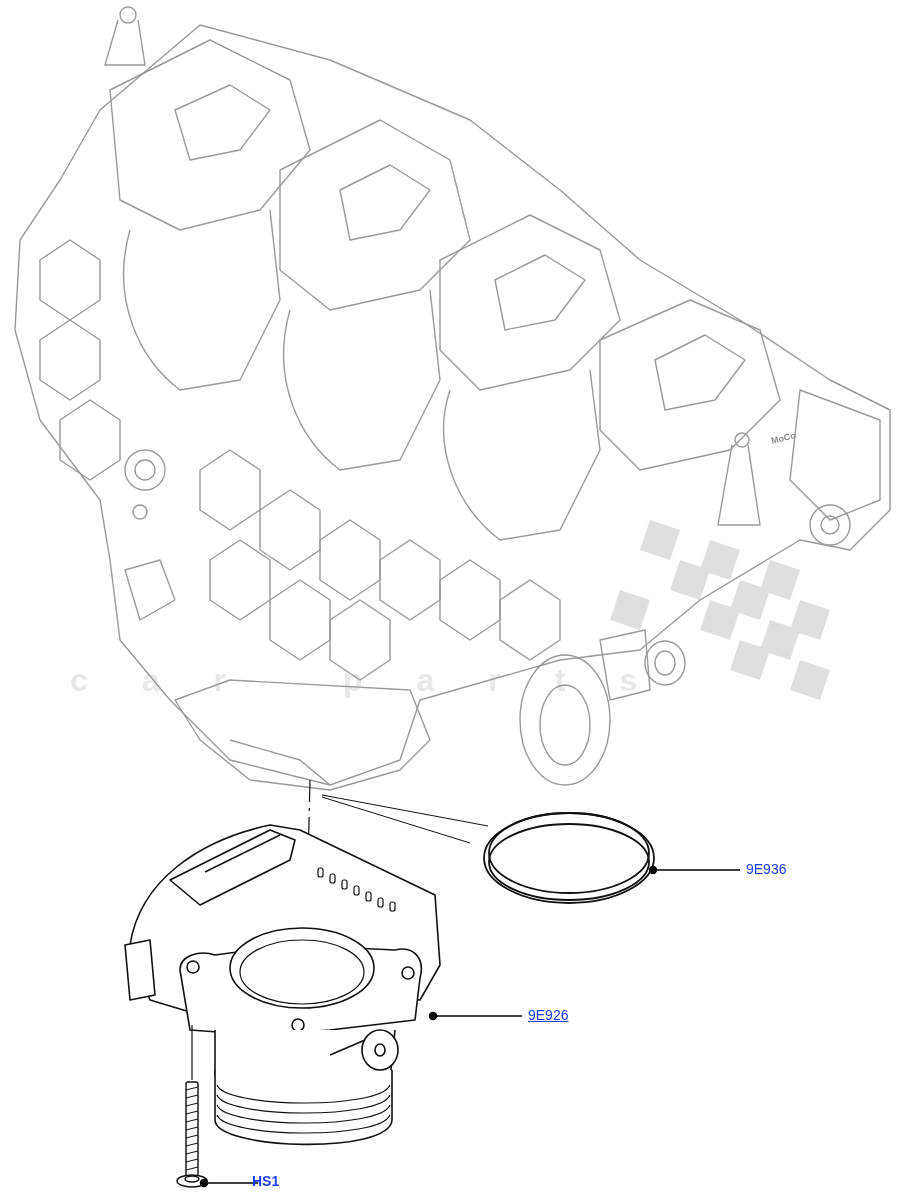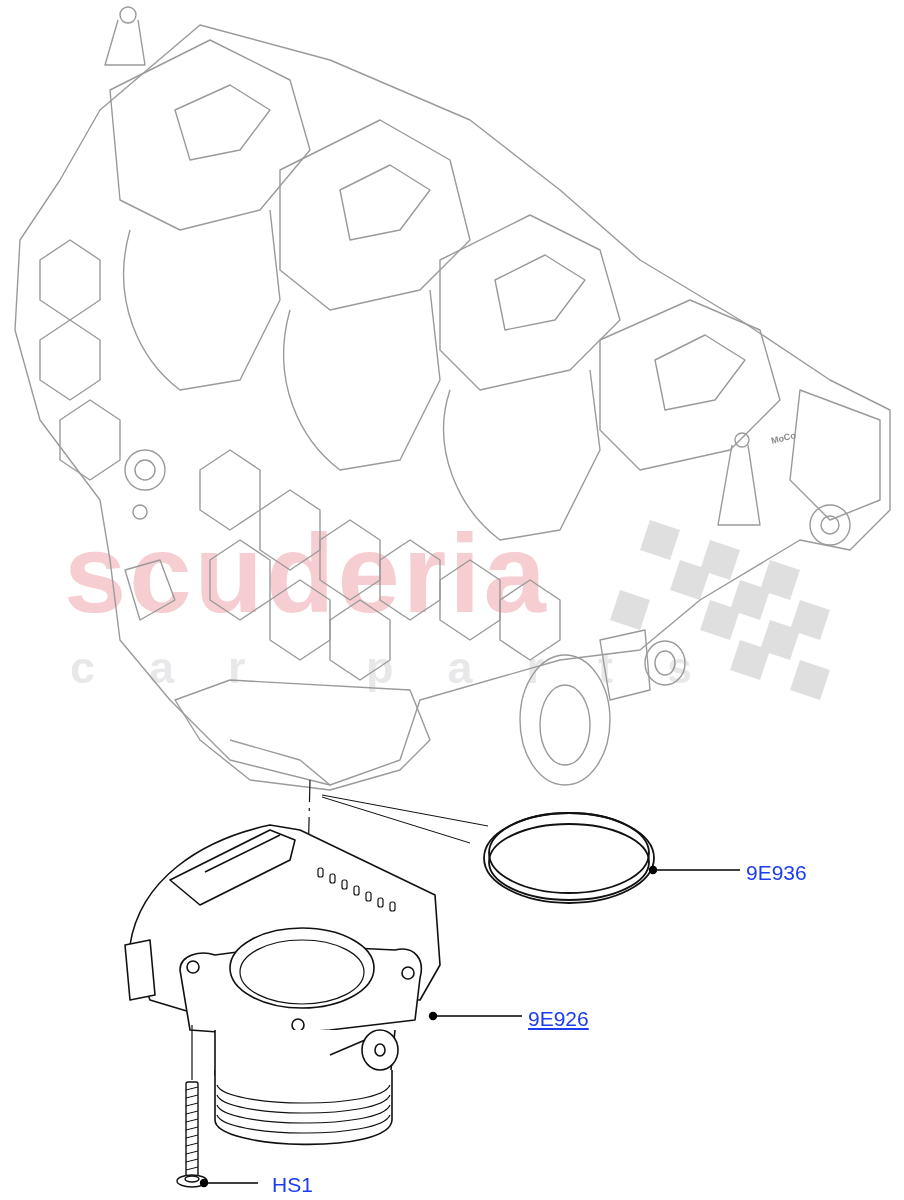--- a/index.html
+++ b/index.html
@@ -1,31 +1,30 @@
 <!DOCTYPE html>
 <html><head>
 <meta charset="utf-8">
 <style>
   html, body { margin: 0; padding: 0; background: #ffffff; }
   body { width: 904px; height: 1200px; position: relative; overflow: hidden;
          font-family: "Liberation Sans", sans-serif; }
   .canvas { position: absolute; left: 0; top: 0; width: 904px; height: 1200px; }
   .watermark-word { position: absolute; left: 64px; top: 518px; font-size: 112px; font-weight: bold;
                     letter-spacing: 3px; color: #f6cdd1; line-height: 1; white-space: nowrap; }
-  .watermark-sub { position: absolute; left: 70px; top: 645px; font-size: 45px; font-weight: bold;
+  .watermark-sub { position: absolute; left: 70px; top: 664px; font-size: 32px; font-weight: bold;
                    letter-spacing: 54px; color: #e8e8ea; line-height: 1; white-space: nowrap; }
-  .callout { position: absolute; font-size: 21px; color: #1a3cf2; line-height: 1; white-space: nowrap; }
+  .callout { position: absolute; font-size: 14px; color: #1a3cf2; line-height: 1; white-space: nowrap; }
   svg { position: absolute; left: 0; top: 0; }
 </style>
 </head>
 <body>
 
 <div class="canvas">
 
-  <div class="watermark-word">scuderia</div>
   <div class="watermark-sub">car parts</div>
 
   <svg width="904" height="1200" viewBox="0 0 904 1200">
 
     <g fill="#dcdcdc" opacity="0.9">
       <polygon points="650,520 680,530 670,560 640,550"></polygon>
       <polygon points="710,540 740,550 730,580 700,570"></polygon>
       <polygon points="680,560 710,570 700,600 670,590"></polygon>
       <polygon points="740,580 770,590 760,620 730,610"></polygon>
       <polygon points="770,560 800,570 790,600 760,590"></polygon>
@@ -169,14 +168,14 @@
       <circle cx="653" cy="870" r="3.5" fill="#000"></circle>
       <line x1="434" y1="1016" x2="522" y2="1016"></line>
       <circle cx="433" cy="1016" r="3.5" fill="#000"></circle>
       <line x1="205" y1="1183" x2="258" y2="1183"></line>
       <circle cx="204" cy="1183" r="3.5" fill="#000"></circle>
     </g>
   </svg>
 
   <div class="callout" style="left:746px; top:862px;">9E936</div>
   <div class="callout" style="left:528px; top:1008px;text-decoration:underline;">9E926</div>
-  <div class="callout" style="left:272px; top:1174px;">HS1</div>
+  <div class="callout" style="left:252px; top:1174px;font-weight:bold;">HS1</div>
 </div>
 
 </body></html>

